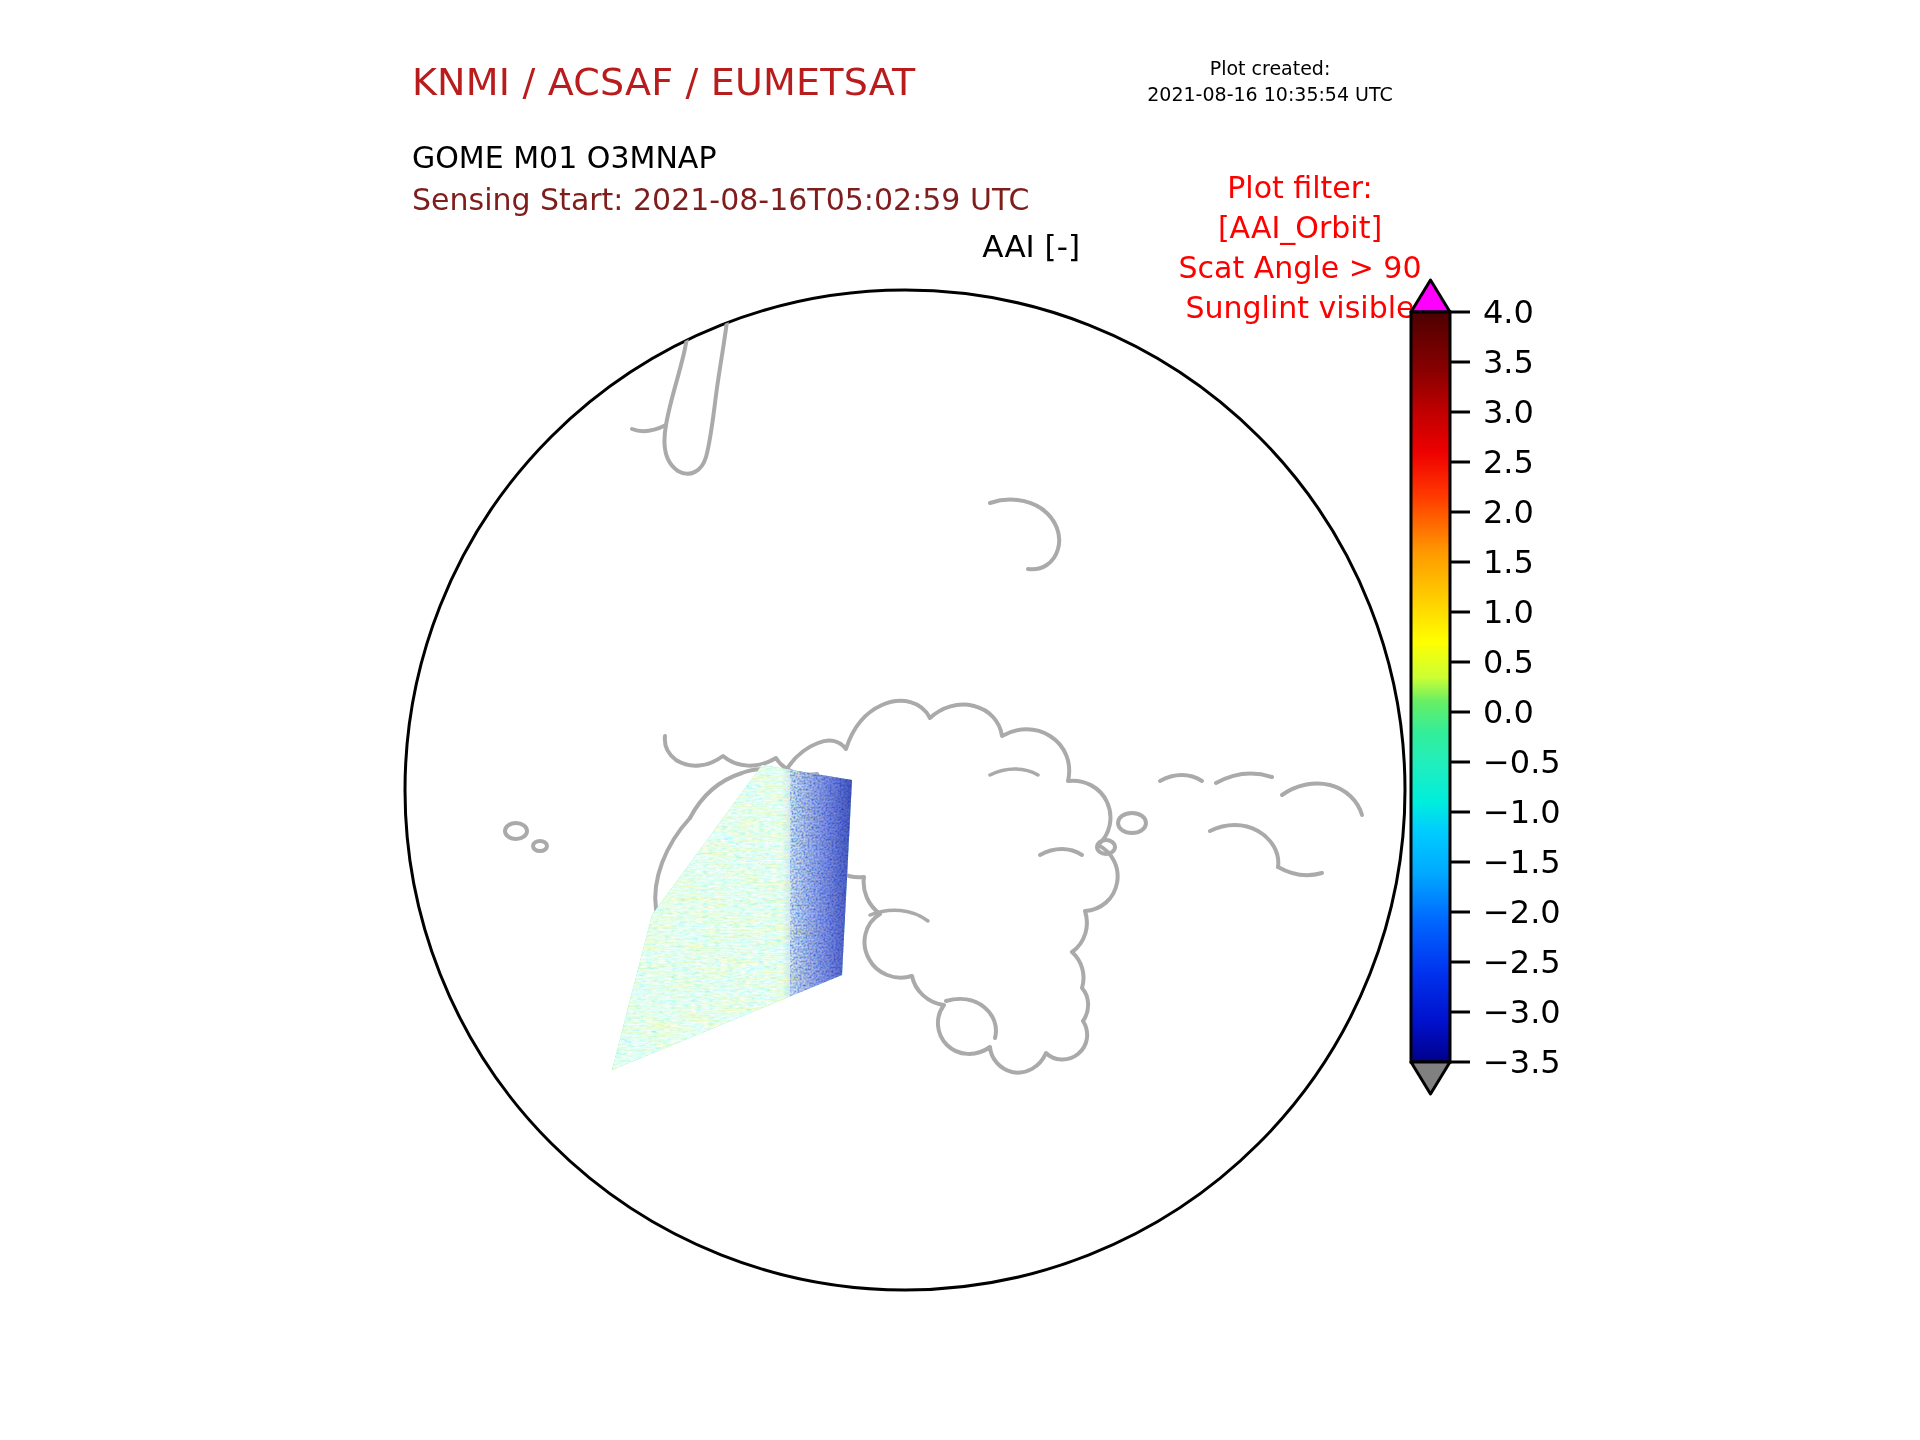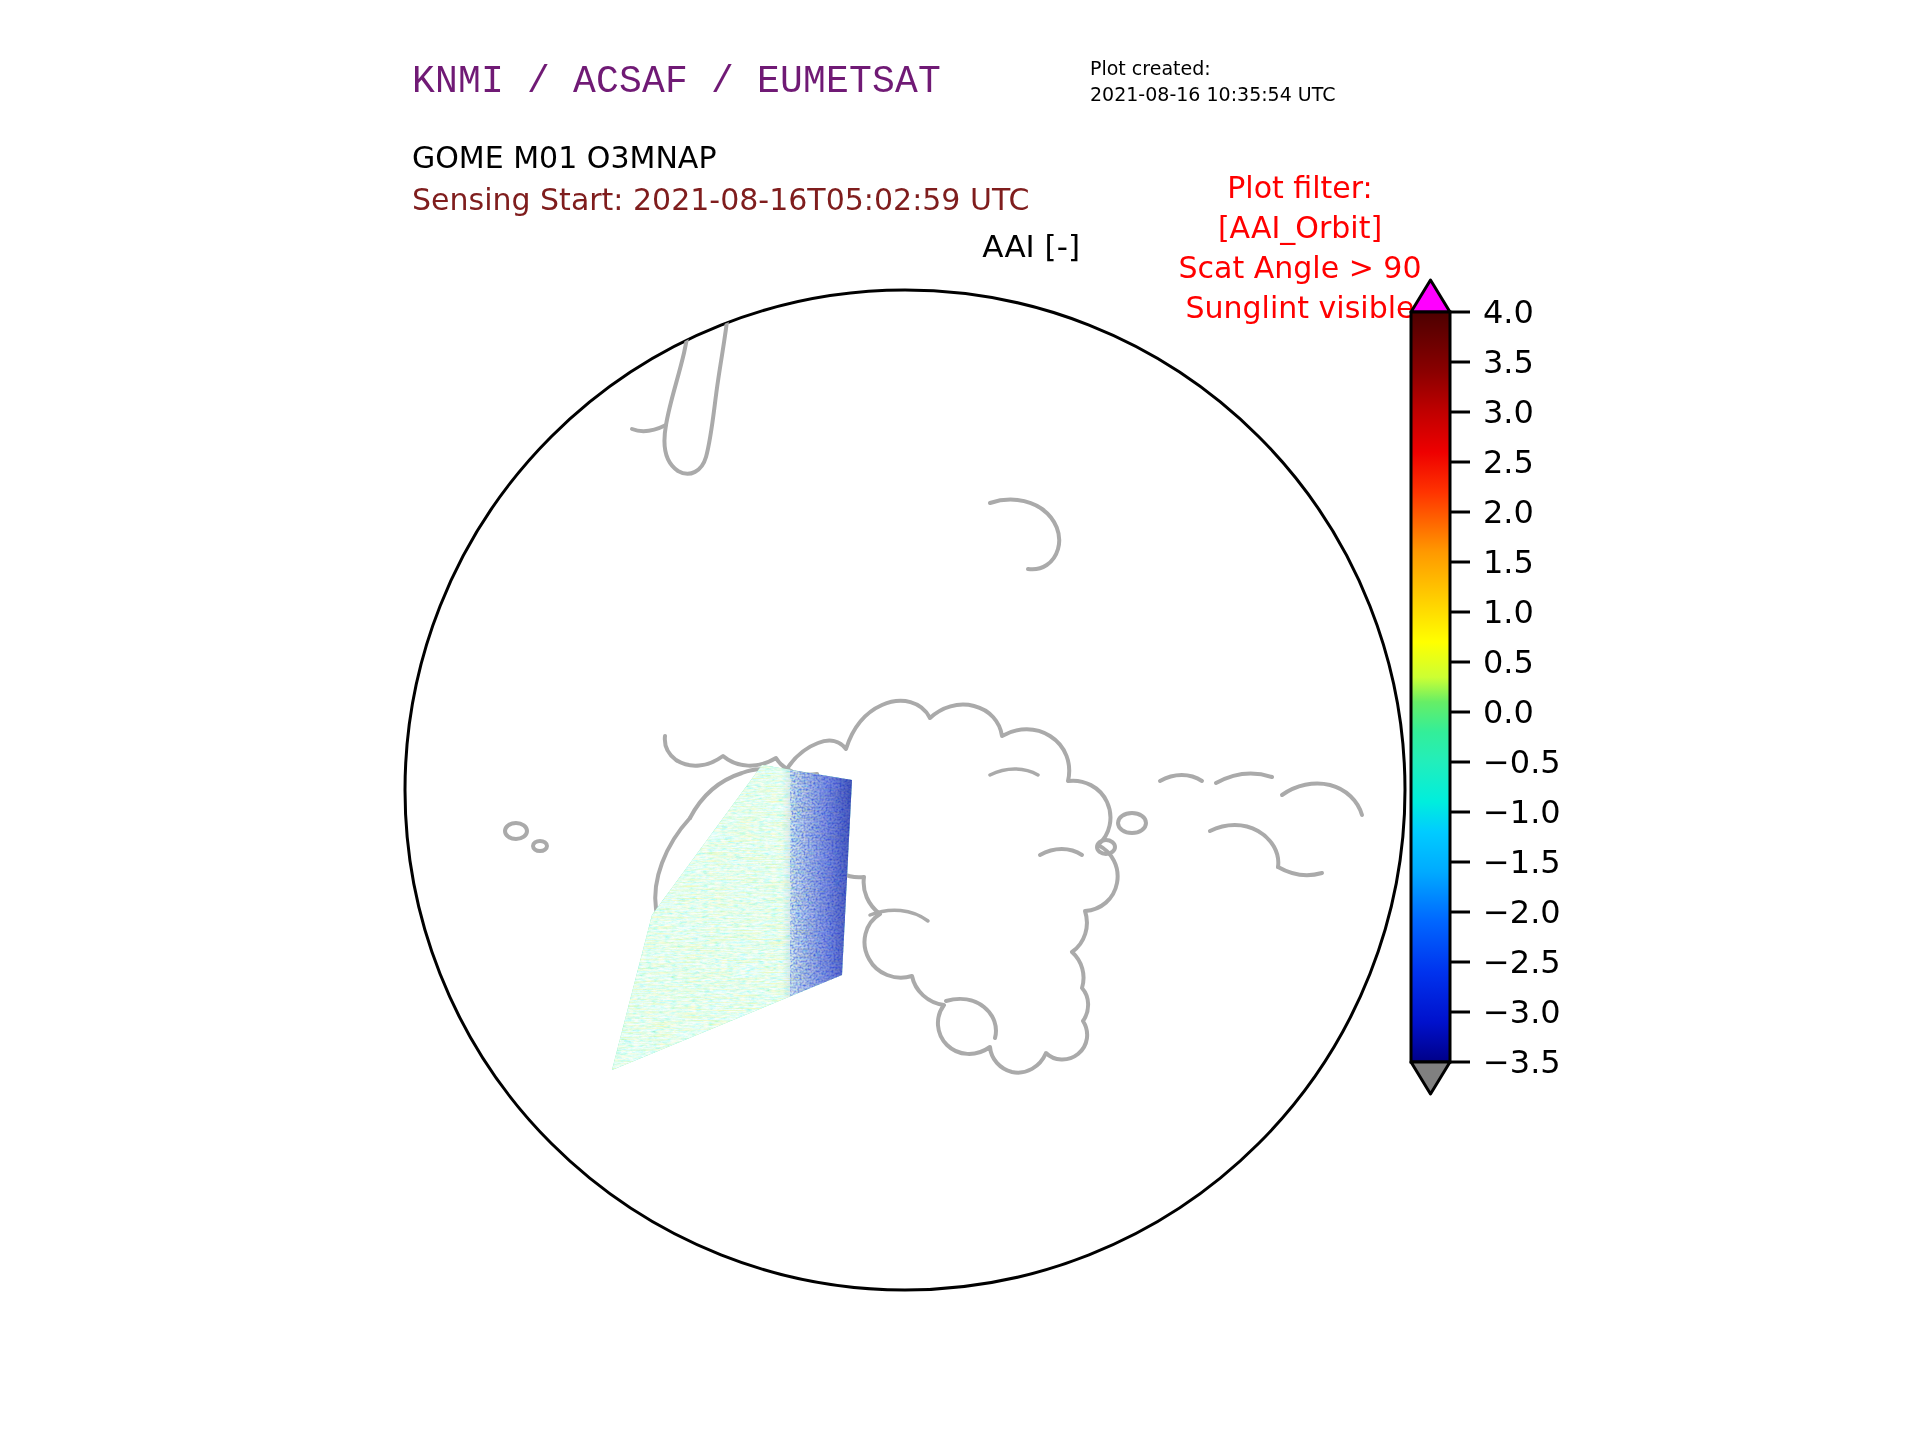--- a/index.html
+++ b/index.html
@@ -15,30 +15,30 @@
     font-family: "DejaVu Sans", "Liberation Sans", sans-serif;
     overflow: hidden;
   }
 
   
   #org-title {
     position: absolute;
     left: 412px;
     top: 60px;
     font-size: 38px;
-    color: #701a75;
+    color: #b91c1c;
     white-space: nowrap;
     letter-spacing: 0.2px;
-    font-family: Liberation Mono, monospace;
   }
   #created-block {
     position: absolute;
     left: 1090px;
     top: 56px;
     width: 360px;
+    text-align: center;
     font-size: 19px;
     color: #000000;
     line-height: 1.35;
   }
   #product-line {
     position: absolute;
     left: 412px;
     top: 140px;
     font-size: 30px;
     color: #000000;

